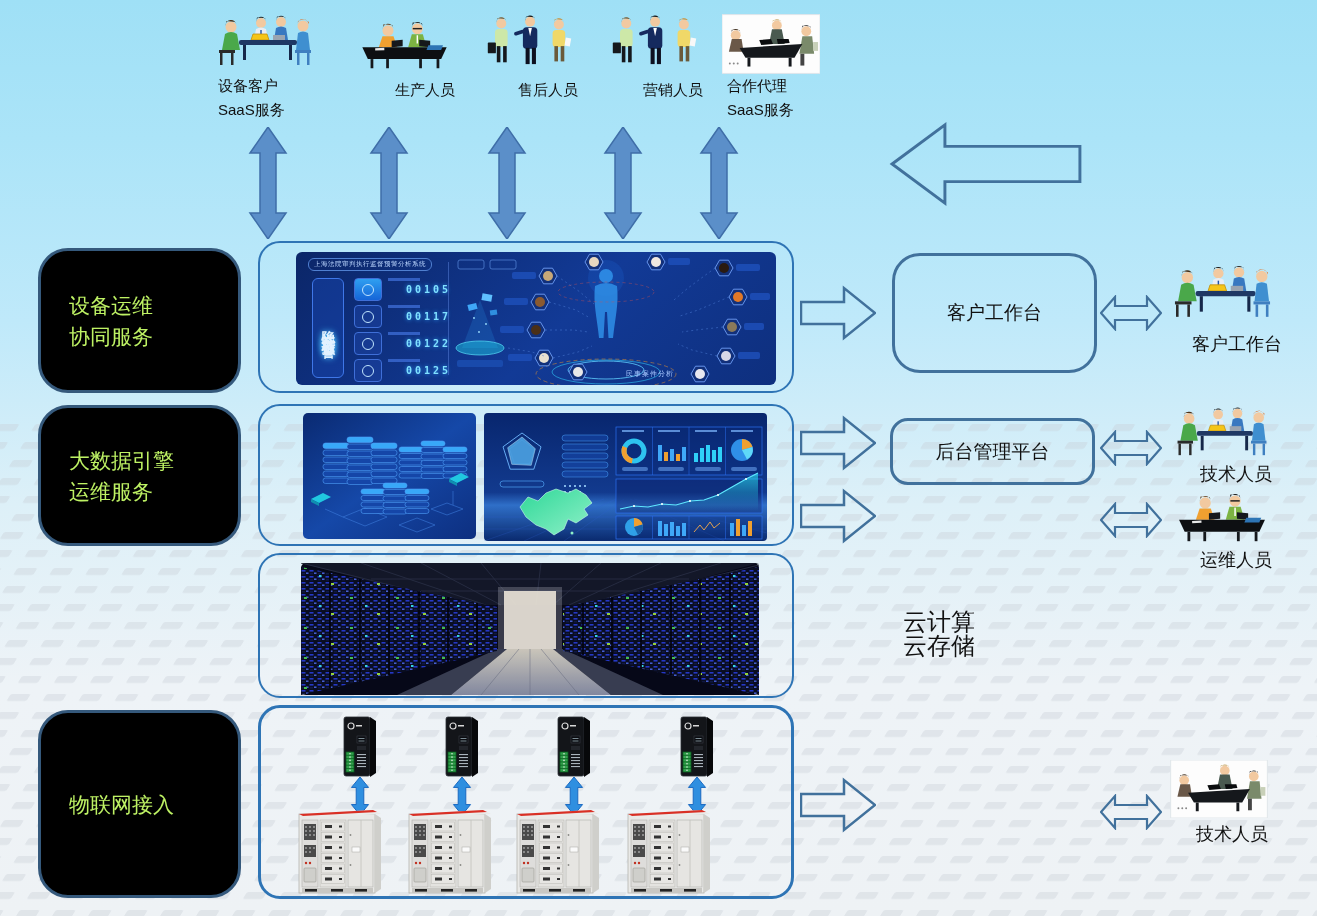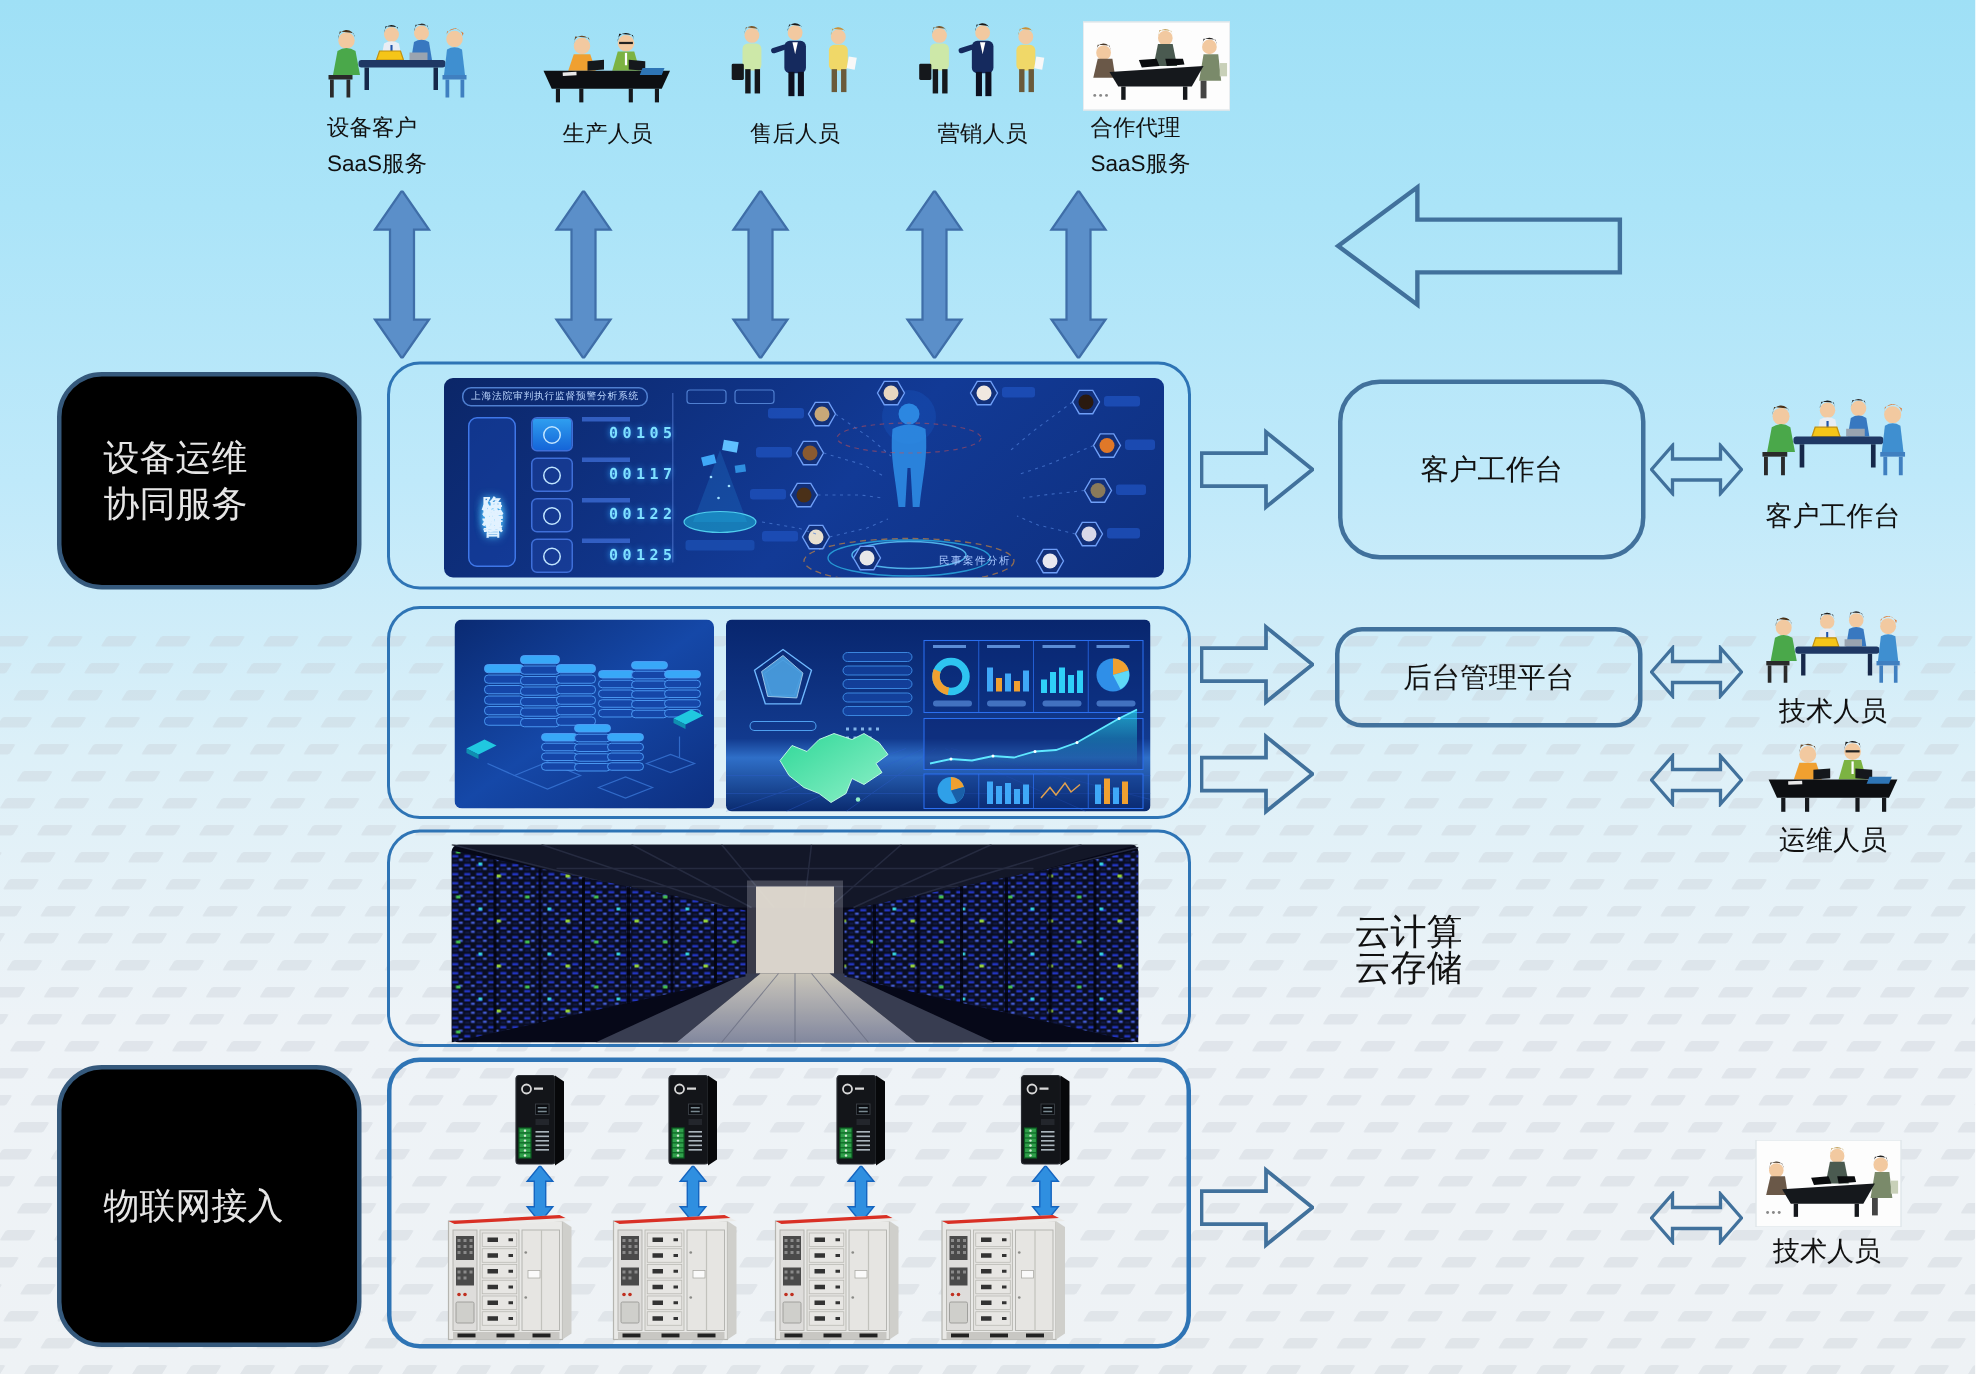--- a/index.html
+++ b/index.html
@@ -2,23 +2,23 @@
 <html><head>
 <meta charset="utf-8">
 <style>
   html,body{margin:0;padding:0;}
   body{font-family:"Liberation Sans","DejaVu Sans",sans-serif;}
   #canvas{position:relative;width:1317px;height:916px;overflow:hidden;
     background:linear-gradient(180deg,#9fe0f6 0%,#abe4f8 15%,#bfe9fa 35%,#ddf0f8 55%,#eef3f7 75%,#eef2f5 100%);}
   .abs{position:absolute;}
   .preline{white-space:pre-line;}
   .actor-label{font-size:15px;color:#111;line-height:24px;}
-  .center{text-align:center;}
-  .layerbox{background:#000;border:3px solid #35597c;border-radius:30px;color:#e5e5e5;
-    display:flex;align-items:center;padding-left:28px;font-size:24px;line-height:31px;box-sizing:border-box;}
+  .center{text-align:right;}
+  .layerbox{background:#000;border:3px solid #35597c;border-radius:30px;color:#bef264;
+    display:flex;align-items:center;padding-left:28px;font-size:21px;line-height:31px;box-sizing:border-box;}
   .rowbox{border:2px solid #2e74b5;border-radius:22px;box-sizing:border-box;}
   .panelbox{border:3px solid #41719c;box-sizing:border-box;display:flex;align-items:center;justify-content:center;
     font-size:19px;color:#111;}
   .actor-small-label{font-size:18px;color:#111;}
   .bigtitle{font-size:42px;color:#0a0a0a;font-weight:500;letter-spacing:2px;}
   .cloudnote{font-size:24px;color:#111;line-height:24px;}
   
   .dash1{background:linear-gradient(135deg,#0b2668 0%,#123a96 55%,#0e2f7e 100%);border-radius:6px;overflow:hidden;}
   .dash1-title{left:12px;top:6px;font-size:6.5px;color:#bcd7ff;border:1px solid #4f7fd0;border-radius:6px;
     padding:1px 5px;letter-spacing:0.5px;}
@@ -306,20 +306,22 @@
   <svg class="abs" style="left:699px;top:127px" width="40" height="112">
       <use href="#arr-v"></use>
     </svg>
 
   <svg class="abs" style="left:888px;top:119px" width="196" height="90">
       <use href="#arr-left-big"></use>
     </svg>
 
   <div class="abs layerbox preline" style="left:38px;top:248px;width:203px;height:145px">设备运维
 协同服务</div>
+  <div class="abs layerbox preline" style="left:38px;top:405px;width:203px;height:141px">大数据引擎
+运维服务</div>
   <div class="abs layerbox" style="left:38px;top:710px;width:203px;height:188px">物联网接入</div>
 
   <div class="abs rowbox" style="left:258px;top:241px;width:536px;height:152px"></div>
   <div class="abs rowbox" style="left:258px;top:404px;width:536px;height:142px"></div>
   <div class="abs rowbox" style="left:258px;top:553px;width:536px;height:145px"></div>
   <div class="abs rowbox" style="left:258px;top:705px;width:536px;height:194px;border-width:3px"></div>
 
   <div class="abs dash1" style="left:296px;top:252px;width:480px;height:133px">
     <div class="abs dash1-title">上海法院审判执行监督预警分析系统</div>
     <div class="abs dash1-banner">隐性分析预警</div>

